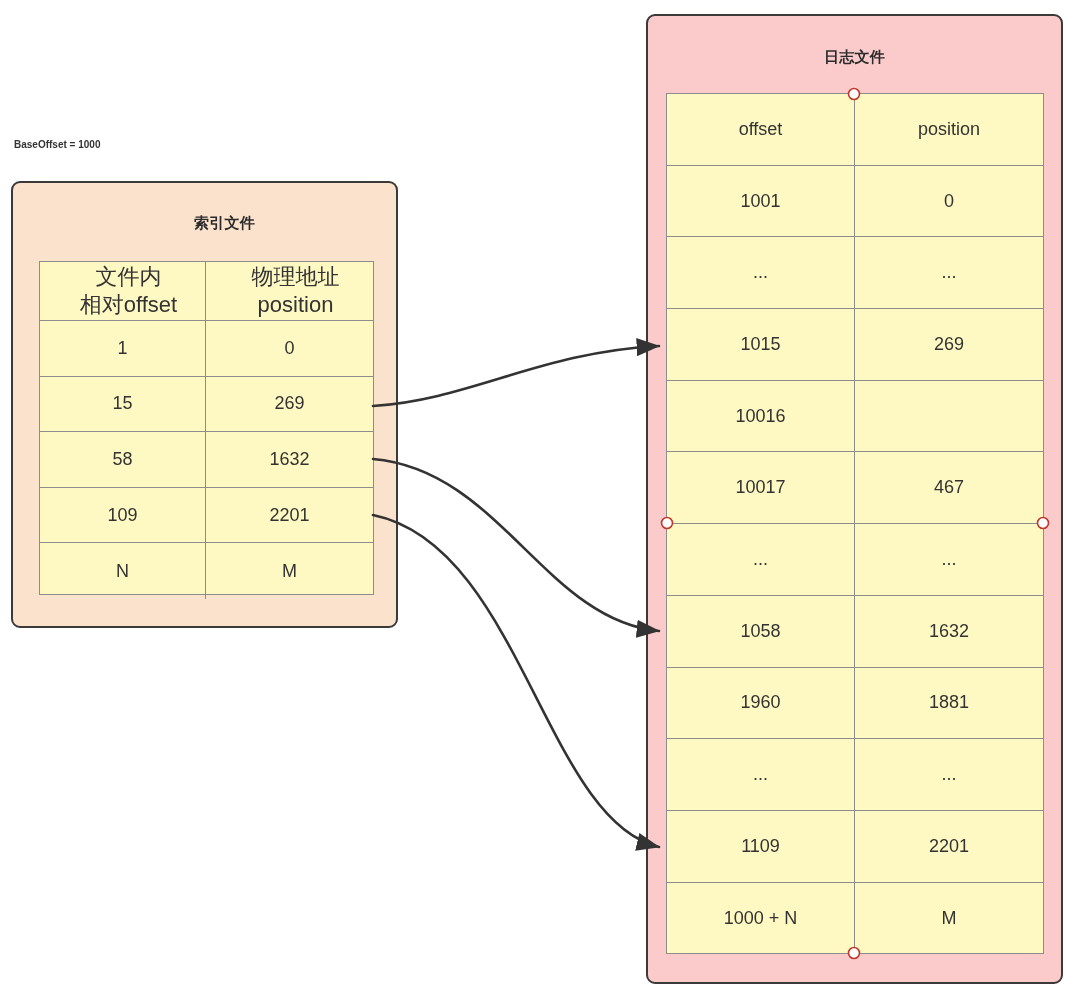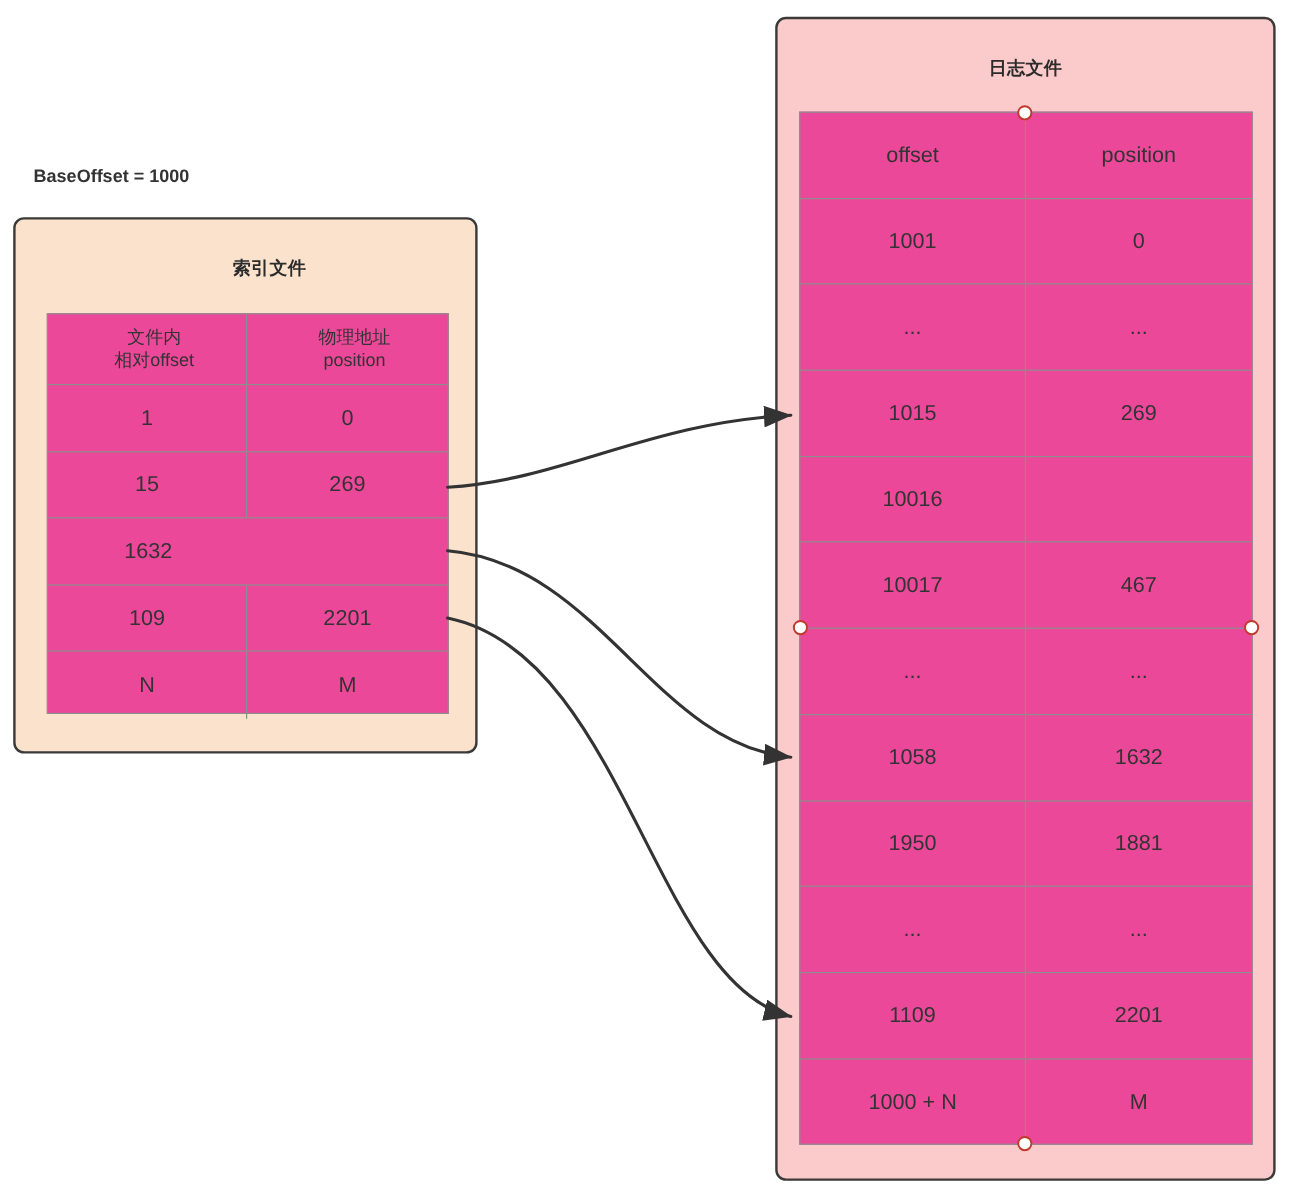--- a/index.html
+++ b/index.html
@@ -59,21 +59,21 @@
     width: 417px;
     height: 970px;
     background: #fbcbcb;
     border-color: #3b3a39;
   }
   #log-title { top: 32px; text-align: center; }
 
   
   .grid {
     position: absolute;
-    background: #ec4899;
+    background: #fef9c3;
     border: 1px solid #8d8d8d;
     box-sizing: border-box;
     display: flex;
     flex-direction: column;
   }
   .grid .row {
     display: flex;
     flex: none;
     border-bottom: 1px solid #8d8d8d;
     box-sizing: border-box;
@@ -95,44 +95,43 @@
     left: 39px;
     top: 261px;
     width: 335px;
     height: 334px;
   }
   #index-grid .row { height: 55.6px; }
   #index-grid .row.head { height: 59px; }
   #index-grid .cell { font-size: 18px; color: #333333; }
   #index-grid .cell.c0 { width: 166px; }
   #index-grid .cell.c1 { width: 167px; }
-  #index-grid .row.head .cell { font-size: 15px; padding-left: 12px; }
+  #index-grid .row.head .cell { font-size: 22px; padding-left: 12px; }
 
   
   #log-grid {
     left: 666px;
     top: 93px;
     width: 378px;
     height: 861px;
   }
   #log-grid .row { height: 71.7px; }
   #log-grid .cell { font-size: 18px; color: #333333; }
   #log-grid .cell.c0 { width: 188px; }
   #log-grid .cell.c1 { width: 188px; }
 
   
   #base-offset {
     position: absolute;
     left: 14px;
     top: 139px;
-    font-size: 15px;
+    font-size: 10px;
     font-weight: 700;
     color: #333333;
     white-space: nowrap;
-    margin-left: 14px;
   }
 
   
   #overlay {
     position: absolute;
     left: 0; top: 0;
     width: 1080px;
     height: 995px;
     pointer-events: none;
   }
@@ -168,20 +167,21 @@
     </div>
     <div class="row">
       <div class="cell c0">1</div>
       <div class="cell c1">0</div>
     </div>
     <div class="row">
       <div class="cell c0">15</div>
       <div class="cell c1">269</div>
     </div>
     <div class="row">
+      <div class="cell c0">58</div>
       <div class="cell c1">1632</div>
     </div>
     <div class="row">
       <div class="cell c0">109</div>
       <div class="cell c1">2201</div>
     </div>
     <div class="row">
       <div class="cell c0">N</div>
       <div class="cell c1">M</div>
     </div>
@@ -217,21 +217,21 @@
     </div>
     <div class="row">
       <div class="cell c0">...</div>
       <div class="cell c1">...</div>
     </div>
     <div class="row">
       <div class="cell c0">1058</div>
       <div class="cell c1">1632</div>
     </div>
     <div class="row">
-      <div class="cell c0">1950</div>
+      <div class="cell c0">1960</div>
       <div class="cell c1">1881</div>
     </div>
     <div class="row">
       <div class="cell c0">...</div>
       <div class="cell c1">...</div>
     </div>
     <div class="row">
       <div class="cell c0">1109</div>
       <div class="cell c1">2201</div>
     </div>

